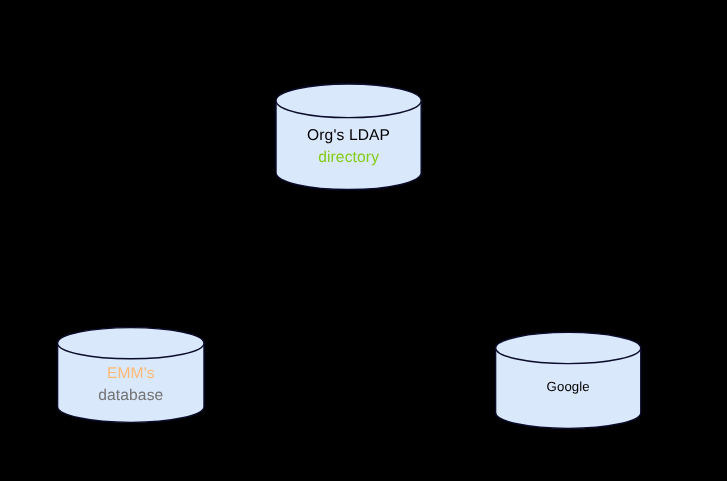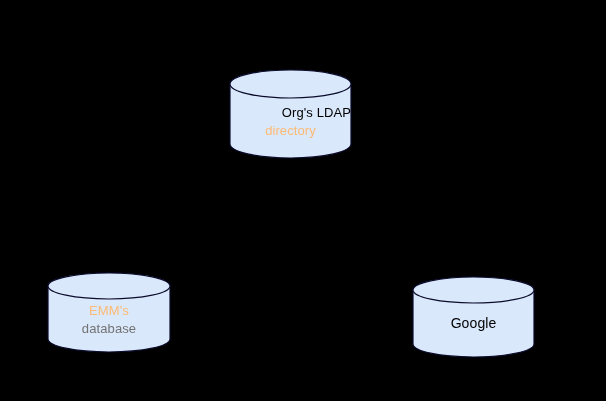--- a/index.html
+++ b/index.html
@@ -41,35 +41,35 @@
 </head>
 <body>
 
 <div id="canvas">
 
   <div class="db-node" id="node-ldap" style="left: 230px; top: 70px; width: 121px; height: 88px;">
     <svg id="svg-ldap" width="121" height="88" viewBox="0 0 121 88">
         <path d="M 0 14 L 0 74 A 60.5 14 0 0 0 121 74 L 121 14 A 60.5 14 0 0 0 0 14 Z" fill="#dae8fc" stroke="#0b0b2a" stroke-width="1.2"></path>
         <ellipse cx="60.5" cy="14" rx="60.5" ry="14" fill="#dae8fc" stroke="#0b0b2a" stroke-width="1.2"></ellipse>
       </svg>
-    <div class="db-label" id="label-ldap-1" style="font-size: 13px; color: rgb(0, 0, 0); top: 34px; text-align: right;">Org's LDAP</div>
-    <div class="db-label" id="label-ldap-2" style="font-size: 13px; color: #fdba74; top: 52px;">directory</div>
+    <div class="db-label" id="label-ldap-1" style="font-size: 13px; color: rgb(0, 0, 0); top: 34px;">Org's LDAP</div>
+    <div class="db-label" id="label-ldap-2" style="font-size: 13px; color: #84cc16; top: 52px;">directory</div>
   </div>
 
   <div class="db-node" id="node-emm" style="left: 48px; top: 273px; width: 122px; height: 79px;">
     <svg id="svg-emm" width="122" height="79" viewBox="0 0 122 79">
         <path d="M 0 13 L 0 66 A 61 13 0 0 0 122 66 L 122 13 A 61 13 0 0 0 0 13 Z" fill="#dae8fc" stroke="#0b0b2a" stroke-width="1.2"></path>
         <ellipse cx="61" cy="13" rx="61" ry="13" fill="#dae8fc" stroke="#0b0b2a" stroke-width="1.2"></ellipse>
       </svg>
     <div class="db-label" id="label-emm-1" style="font-size: 13px; color: #fdba74; top: 29px;">EMM's</div>
     <div class="db-label" id="label-emm-2" style="font-size: 13px; color: #737373; top: 47px;">database</div>
   </div>
 
   <div class="db-node" id="node-google" style="left: 413px; top: 277px; width: 121px; height: 80px;">
     <svg id="svg-google" width="121" height="80" viewBox="0 0 121 80">
         <path d="M 0 13 L 0 67 A 60.5 13 0 0 0 121 67 L 121 13 A 60.5 13 0 0 0 0 13 Z" fill="#dae8fc" stroke="#0b0b2a" stroke-width="1.2"></path>
         <ellipse cx="60.5" cy="13" rx="60.5" ry="13" fill="#dae8fc" stroke="#0b0b2a" stroke-width="1.2"></ellipse>
       </svg>
-    <div class="db-label" id="label-google-1" style="font-size: 14px; color: rgb(0, 0, 0); top: 38px;">Google</div>
+    <div class="db-label" id="label-google-1" style="font-size: 11px; color: rgb(0, 0, 0); top: 38px;">Google</div>
 
   </div>
 
 </div>
 
 </body></html>

